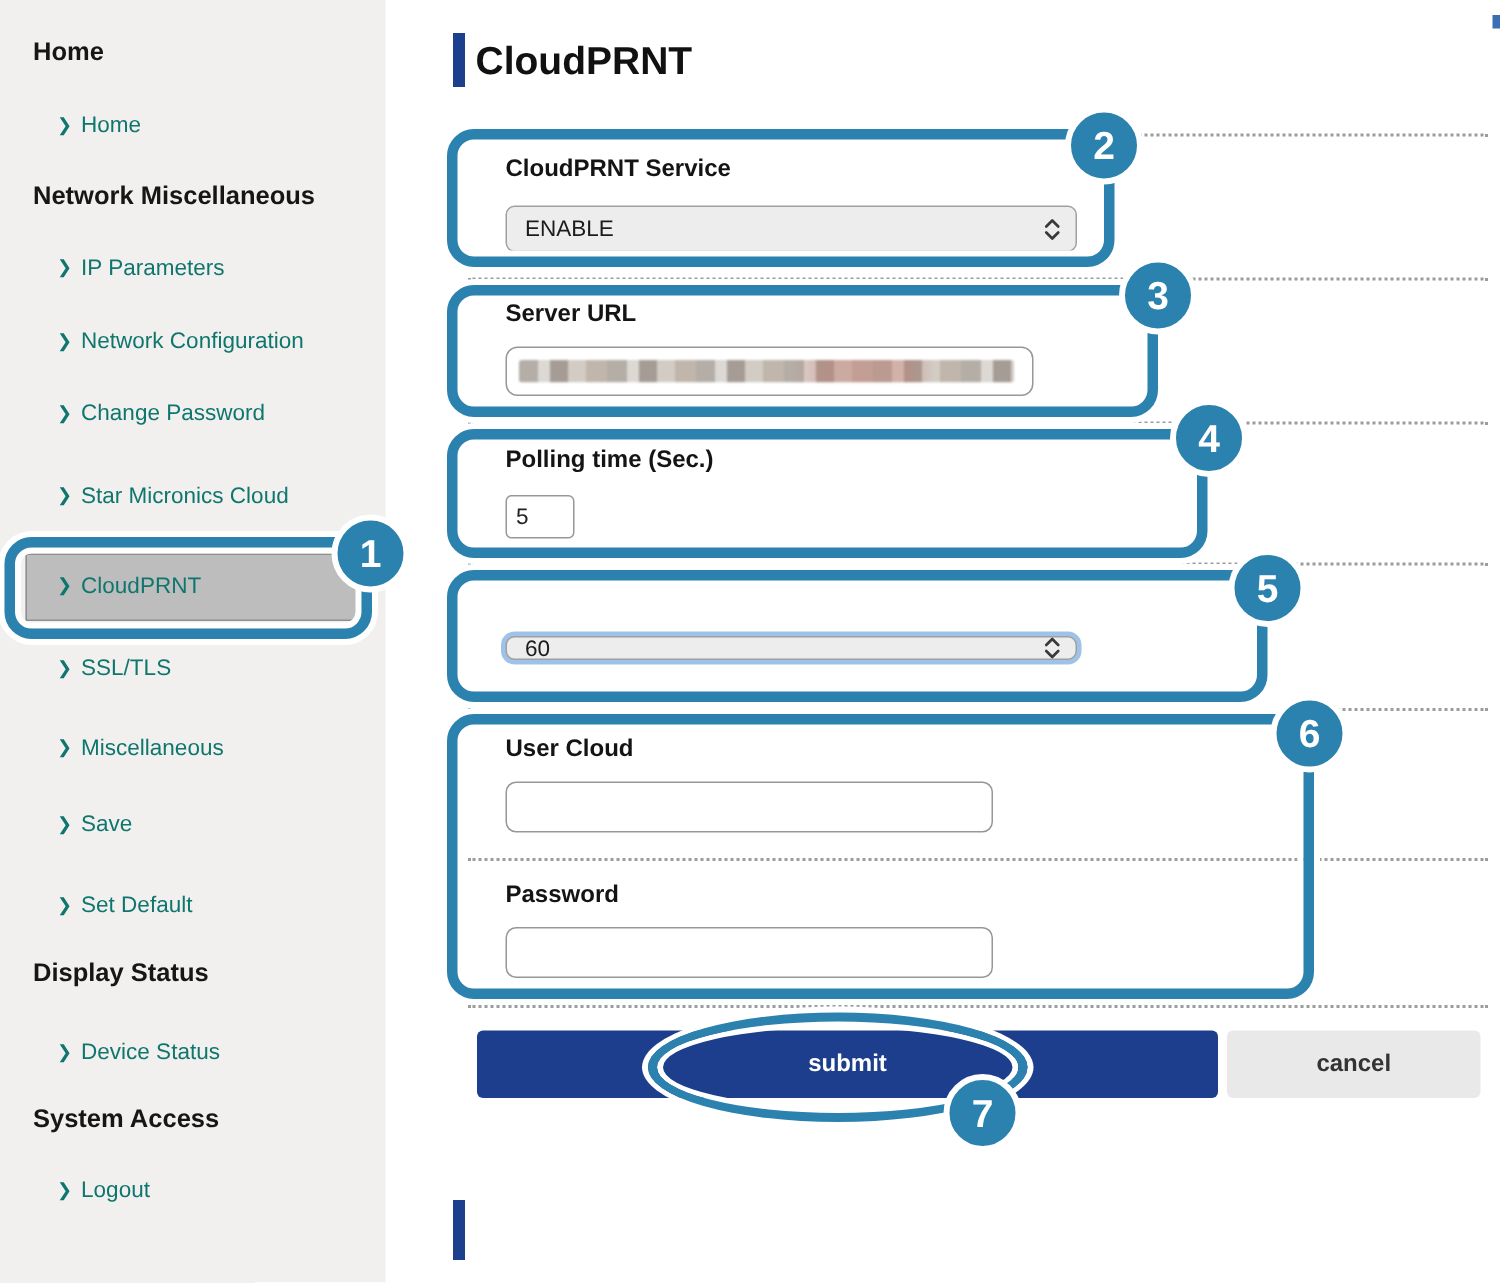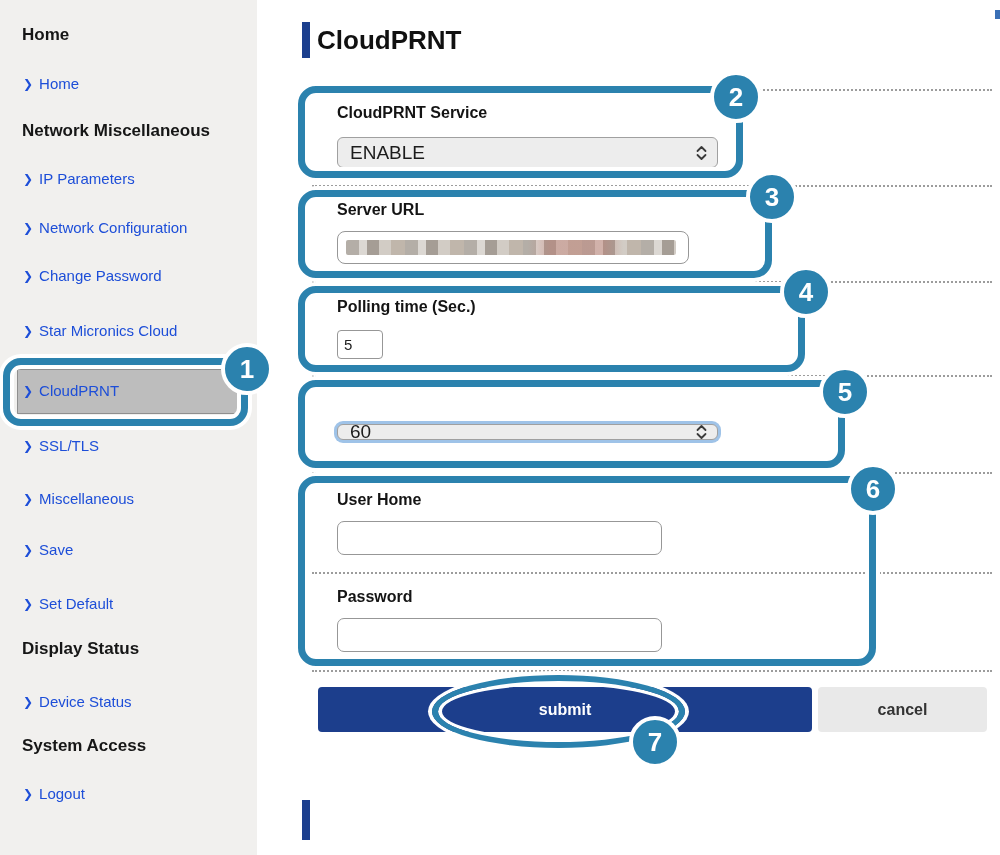--- a/index.html
+++ b/index.html
@@ -2,33 +2,33 @@
 <html><head>
 <meta charset="utf-8">
 <style>
   html,body{margin:0;padding:0;background:#fff;}
   #app{position:relative;width:1000px;height:855px;overflow:hidden;
        font-family:"Liberation Sans","DejaVu Sans",sans-serif;background:#fff;}
 
   
   .sidebar{position:absolute;left:0;top:0;width:257px;height:855px;background:#f1f0ee;}
   .sheading{position:absolute;left:22px;font-size:17px;font-weight:bold;color:#161616;white-space:nowrap;}
-  .slink{position:absolute;left:23px;font-size:15px;color:#1d4ed8;white-space:nowrap;cursor:pointer;}
+  .slink{position:absolute;left:38px;font-size:15px;color:#0f766e;white-space:nowrap;cursor:pointer;}
   .slink .arr{font-size:12px;font-weight:bold;margin-right:6px;position:relative;top:-1px;}
   .active-bg{position:absolute;left:17px;top:369px;width:223px;height:45px;
              background:#bdbdbd;border:1px solid #8f8f8f;box-sizing:border-box;}
 
   
   .titlebar{position:absolute;width:8px;background:#1c3f8e;}
   .ptitle{position:absolute;font-size:26px;font-weight:bold;color:#111;white-space:nowrap;}
   .dline{position:absolute;left:312px;width:680px;height:0;border-top:2px dotted #9c9c9c;}
   .flabel{position:absolute;left:337px;font-size:16px;font-weight:bold;color:#141414;white-space:nowrap;}
   .sel{position:absolute;left:337px;width:381px;background:#ededed;border:1px solid #a0a0a0;
        border-radius:6px;box-sizing:border-box;display:flex;align-items:center;
-       padding:0 30px 0 12px;font-size:19px;color:#1c1c1c;cursor:pointer;}
+       padding:0 30px 0 12px;font-size:15px;color:#1c1c1c;cursor:pointer;}
   .sel .chev{position:absolute;right:9px;top:50%;transform:translateY(-50%);line-height:0;}
   .tinput{position:absolute;left:337px;border:1px solid #979797;border-radius:7px;
           box-sizing:border-box;font-size:15px;padding:0 10px;background:#fff;color:#222;
           font-family:"Liberation Sans","DejaVu Sans",sans-serif;}
   .redact{position:absolute;left:346px;top:240px;width:330px;height:15px;border-radius:2px;
           filter:blur(0.6px);
           background:
             linear-gradient(90deg,rgba(200,120,110,0) 55%,rgba(196,130,120,.45) 62%,rgba(196,130,120,.45) 78%,rgba(200,120,110,0) 84%),
             repeating-linear-gradient(90deg,#b4aea7 0 13px,#dcd8d3 13px 21px,#a59d95 21px 33px,#d2ccc5 33px 45px,#c0b6ab 45px 59px);}
   .btn{position:absolute;top:687px;height:45px;border:none;border-radius:4px;
@@ -107,21 +107,21 @@
   <div class="sel" style="top:424px;height:16px;box-shadow:0 0 0 3px #9fc3e8">
     <span>60</span>
     <span class="chev">
       <svg width="13" height="17" viewBox="0 0 13 17">
           <path d="M2.5 6.5 L6.5 2.5 L10.5 6.5" fill="none" stroke="#3a3a3a" stroke-width="1.8" stroke-linecap="round" stroke-linejoin="round"></path>
           <path d="M2.5 10.5 L6.5 14.5 L10.5 10.5" fill="none" stroke="#3a3a3a" stroke-width="1.8" stroke-linecap="round" stroke-linejoin="round"></path>
         </svg>
     </span>
   </div>
 
-  <div class="flabel" style="top:491px">User Home</div>
+  <div class="flabel" style="top:491px">User Cloud</div>
   <input class="tinput" style="top: 521px; width: 325px; height: 34px;" value="">
 
   <div class="flabel" style="top:588px">Password</div>
   <input class="tinput" type="password" style="top: 618px; width: 325px; height: 34px;" value="">
 
   <button class="btn submit">submit</button>
   <button class="btn cancel">cancel</button>
 
   <div class="titlebar" style="left:302px;top:800px;height:40px"></div>
 

